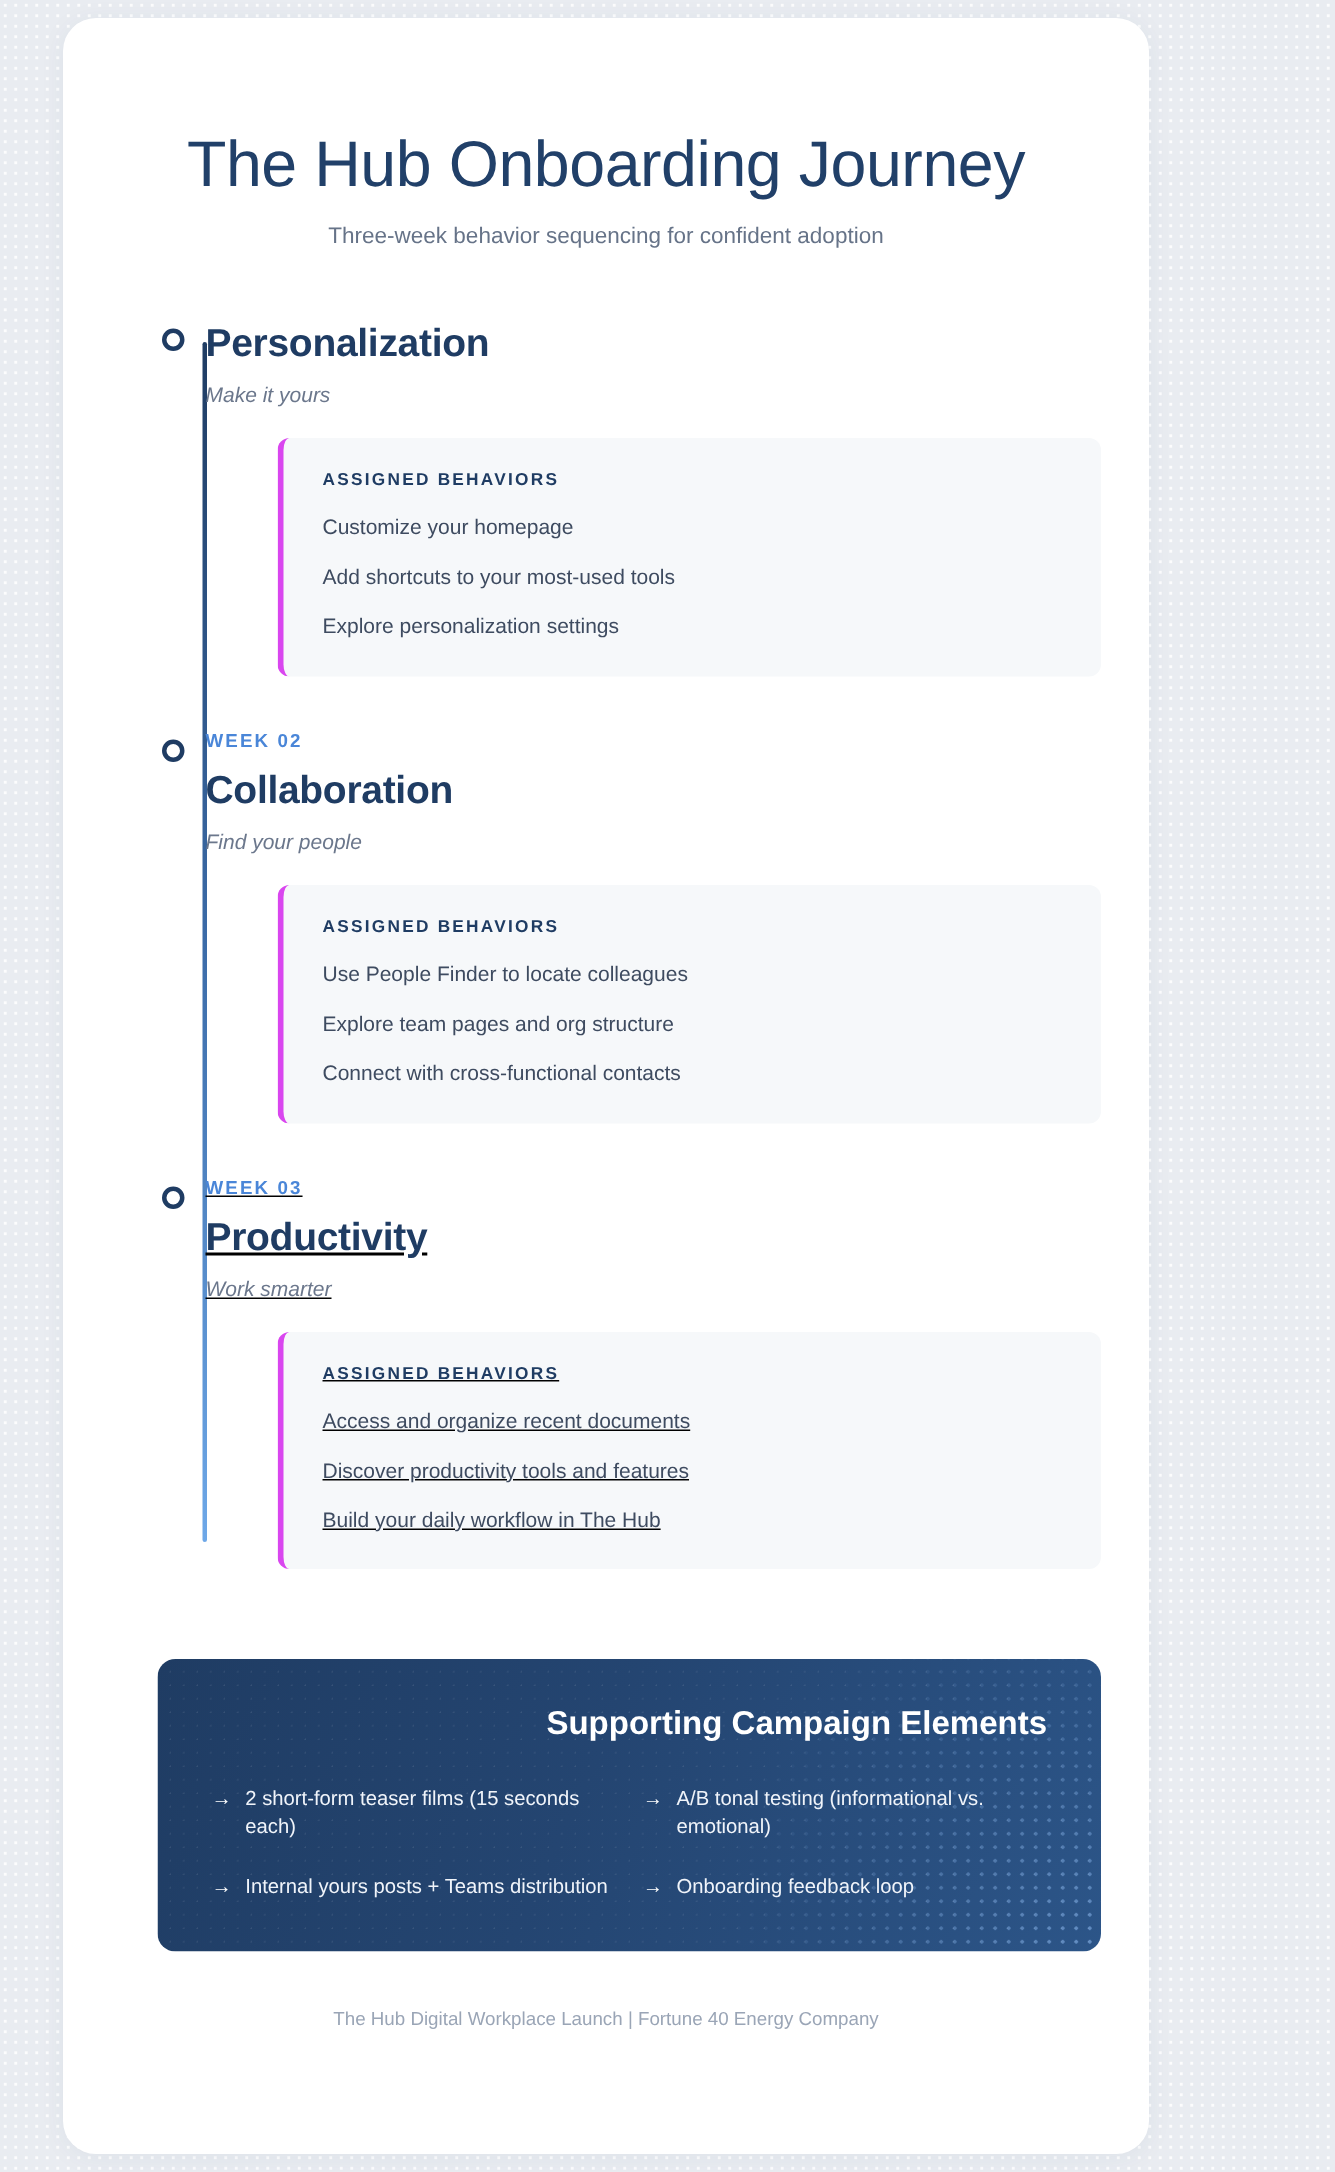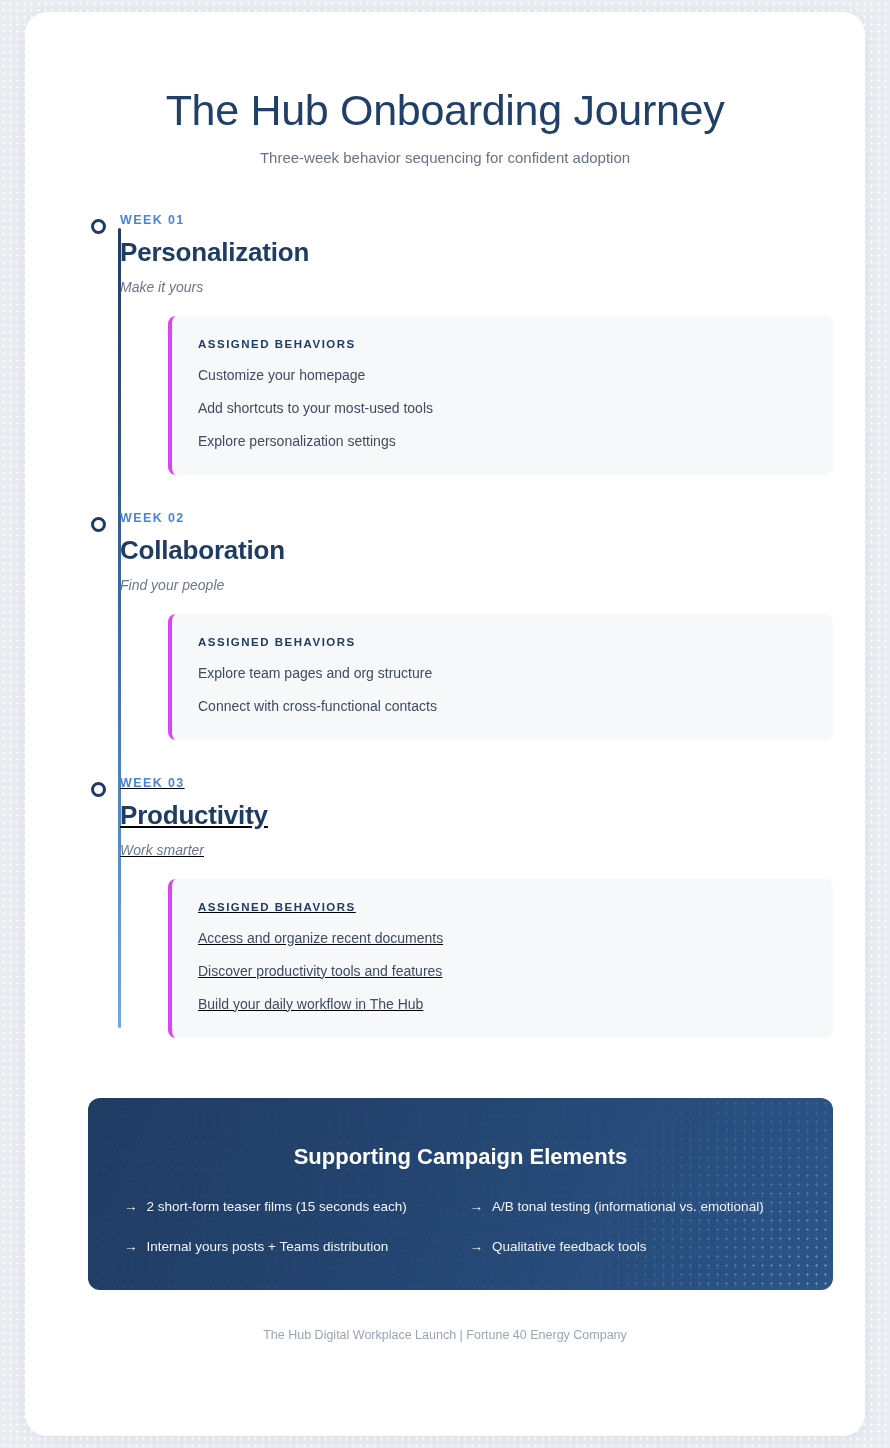--- a/index.html
+++ b/index.html
@@ -17,23 +17,23 @@
   .page-bg-dots {
     position: absolute;
     inset: 0;
     background-image: radial-gradient(circle, #ffffff 1px, transparent 1.2px);
     background-size: 7px 7px;
     opacity: 0.85;
     pointer-events: none;
   }
   .sheet {
     position: absolute;
-    left: 25px;
+    left: 42px;
     top: 12px;
-    width: 840px;
+    width: 724px;
     height: 1424px;
     background: #ffffff;
     border-radius: 22px;
     box-shadow: 0 2px 18px rgba(35, 60, 100, 0.06);
     overflow: hidden;
   }
   .header {
     padding-top: 74px;
     text-align: center;
   }
@@ -146,25 +146,25 @@
     width: 300px;
     height: 200px;
     background-image: radial-gradient(circle, rgba(150,195,250,0.55) 1px, transparent 1.3px);
     background-size: 9px 9px;
     -webkit-mask-image: radial-gradient(circle at 100% 100%, #000 0%, transparent 72%);
     mask-image: radial-gradient(circle at 100% 100%, #000 0%, transparent 72%);
     pointer-events: none;
   }
   .campaign-title {
     position: relative;
-    text-align: center;
+    text-align: right;
     color: #ffffff;
     font-size: 22px;
     font-weight: bold;
-    margin: 16px 0 28px 0;
+    margin: 0 0 28px 0;
   }
   .campaign-grid {
     position: relative;
     display: grid;
     grid-template-columns: 1fr 1fr;
     row-gap: 22px;
     column-gap: 18px;
   }
   .campaign-item {
     display: flex;
@@ -198,38 +198,38 @@
   <div class="header">
     <h1 class="title">The Hub Onboarding Journey</h1>
     <p class="subtitle">Three-week behavior sequencing for confident adoption</p>
   </div>
 
   <div class="timeline">
     <div class="timeline-axis"></div>
 
     <div class="stage">
       <div class="stage-dot"></div>
-      <p class="week-label">WEEK 01</p>
       <h2 class="stage-title">Personalization</h2>
       <p class="stage-tagline">Make it yours</p>
       <div class="behaviors-card">
         <p class="behaviors-heading">ASSIGNED BEHAVIORS</p>
         <p class="behavior-item">Customize your homepage</p>
         <p class="behavior-item">Add shortcuts to your most-used tools</p>
         <p class="behavior-item">Explore personalization settings</p>
       </div>
     </div>
 
     <div class="stage">
       <div class="stage-dot"></div>
       <p class="week-label">WEEK 02</p>
       <h2 class="stage-title">Collaboration</h2>
       <p class="stage-tagline">Find your people</p>
       <div class="behaviors-card">
         <p class="behaviors-heading">ASSIGNED BEHAVIORS</p>
+        <p class="behavior-item">Use People Finder to locate colleagues</p>
         <p class="behavior-item">Explore team pages and org structure</p>
         <p class="behavior-item">Connect with cross-functional contacts</p>
       </div>
     </div>
 
     <div class="stage">
       <div class="stage-dot"></div>
       <p class="week-label">WEEK 03</p>
       <h2 class="stage-title">Productivity</h2>
       <p class="stage-tagline">Work smarter</p>
@@ -253,20 +253,20 @@
       <div class="campaign-item">
         <span class="arrow-icon">→</span>
         <span>A/B tonal testing (informational vs. emotional)</span>
       </div>
       <div class="campaign-item">
         <span class="arrow-icon">→</span>
         <span>Internal yours posts + Teams distribution</span>
       </div>
       <div class="campaign-item">
         <span class="arrow-icon">→</span>
-        <span>Qualitative feedback tools</span>
+        <span>Onboarding feedback loop</span>
       </div>
     </div>
   </div>
 
   <div class="footer">The Hub Digital Workplace Launch | Fortune 40 Energy Company</div>
 
 </div>
 
 </body></html>

